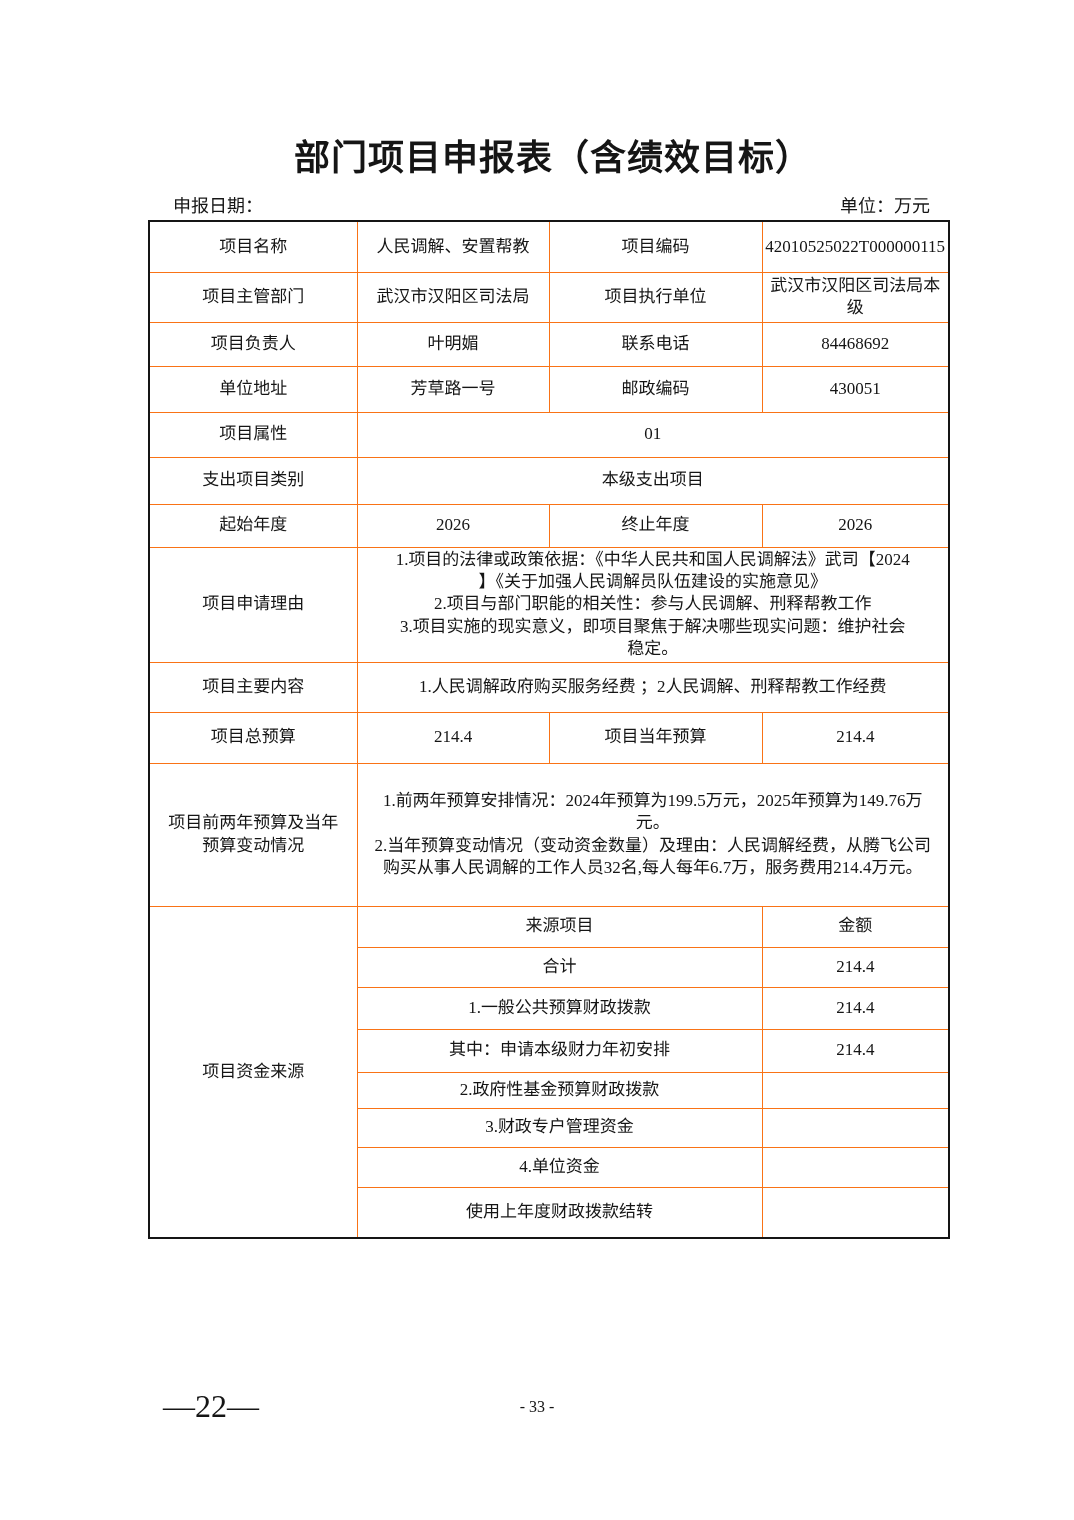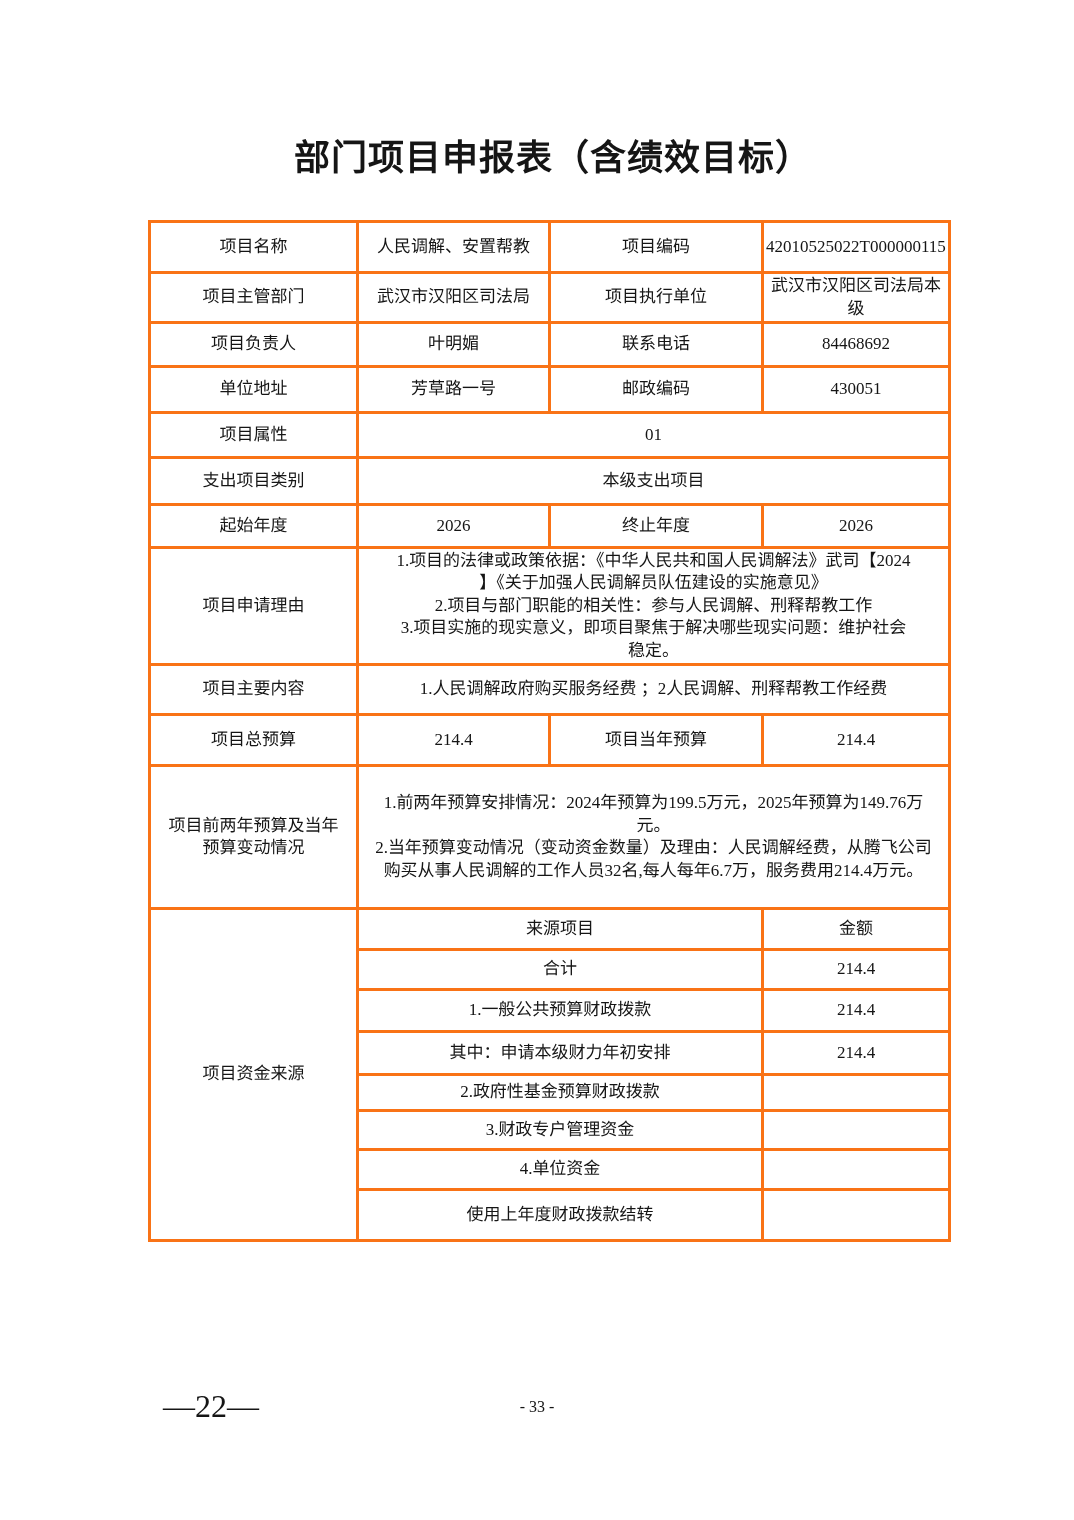--- a/index.html
+++ b/index.html
@@ -42,21 +42,21 @@
     position: absolute;
     left: 148px;
     top: 220px;
     width: 800px;
     border-collapse: collapse;
     table-layout: fixed;
     border: 2px solid #151515;
     font-size: 17px;
   }
   table.form td {
-    border: 3px solid #f97316;
+    border: 1px solid #f97316;
     text-align: center;
     vertical-align: middle;
     padding: 1px 2px;
     overflow: hidden;
     line-height: 1.32;
   }
   td.txt {
     text-align: left;
     vertical-align: top;
     padding: 3px 4px 1px 3px;
@@ -90,20 +90,24 @@
     font-size: 16px;
   }
 </style>
 </head>
 <body>
 
 <div class="page">
 
   <div class="doc-title">部门项目申报表（含绩效目标）</div>
 
+  <div class="meta-row">
+    <span class="meta-date">申报日期：</span>
+    <span class="meta-unit">单位：万元</span>
+  </div>
 
   <table class="form">
     <colgroup>
       <col style="width:208px">
         <col style="width:192px">
         <col style="width:213px">
         <col style="width:187px">
     </colgroup>
     <tbody>
       <tr style="height:51px">

